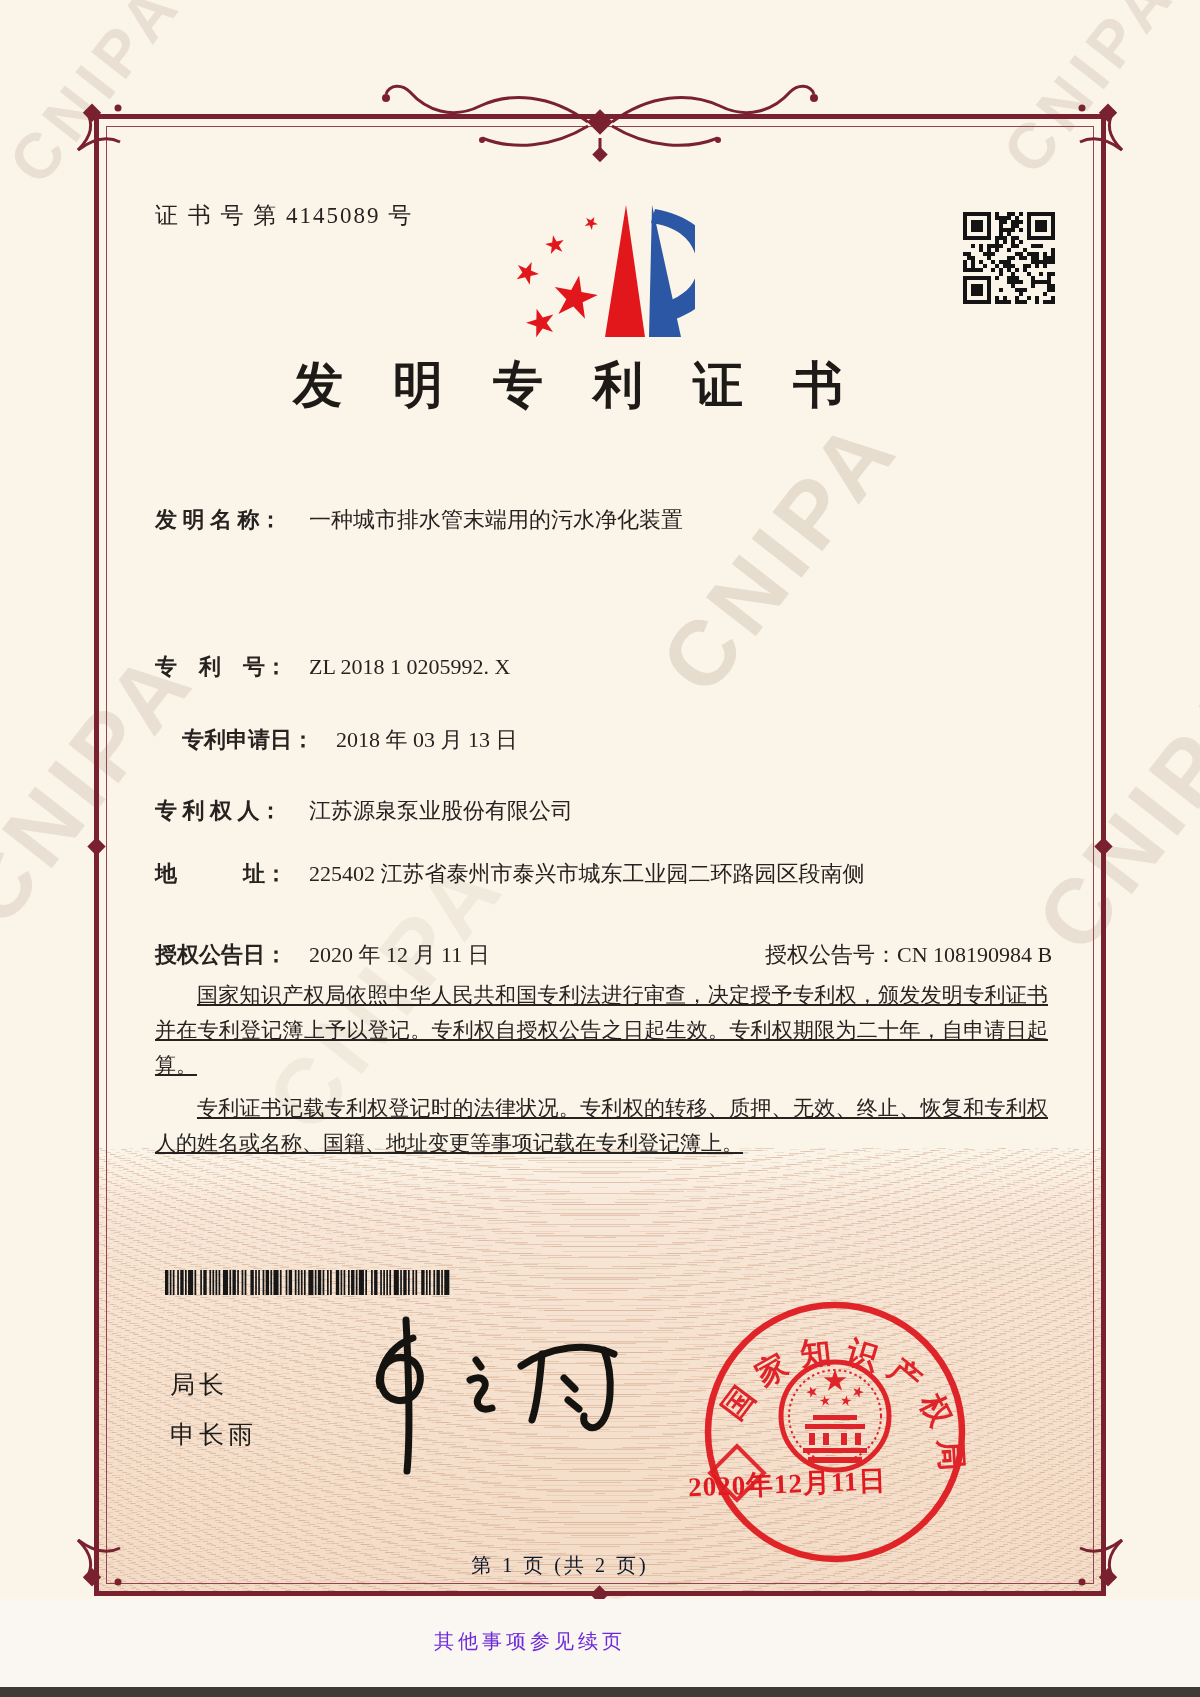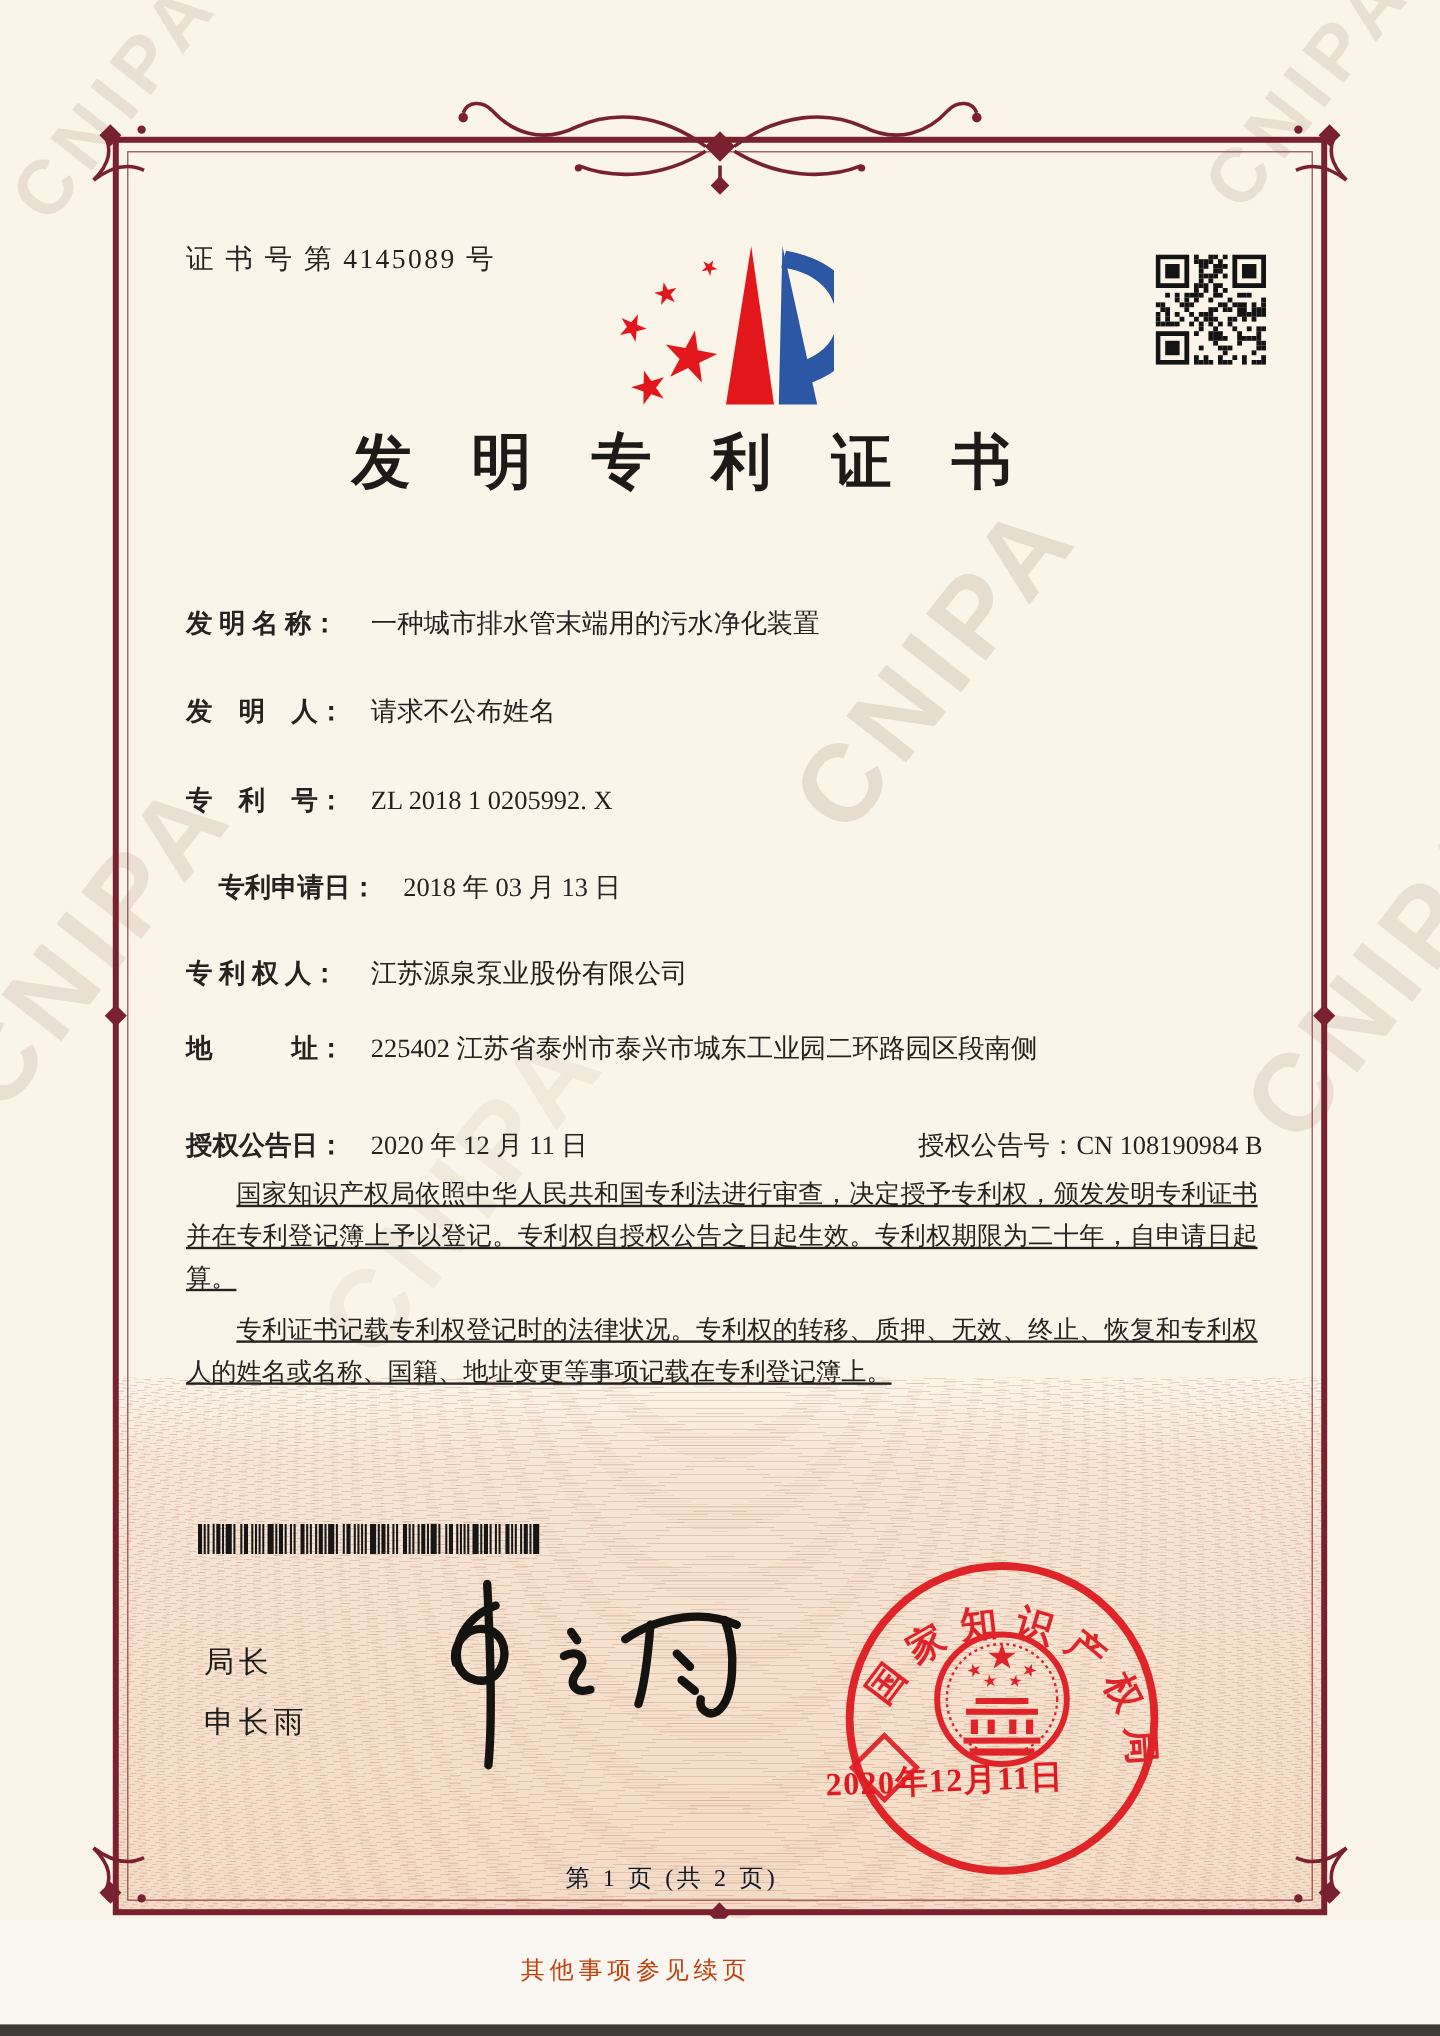--- a/index.html
+++ b/index.html
@@ -43,21 +43,21 @@
   .sig{position:absolute;left:318px;top:1316px;}
   .seal-svg{position:absolute;left:700px;top:1297px;opacity:.94;}
   .seal-date{position:absolute;left:688px;top:1464px;width:300px;font-size:27px;font-weight:700;
              color:#df1a20;letter-spacing:1px;transform:rotate(-2deg);white-space:nowrap;}
   .seal-diamond{position:absolute;left:716px;top:1452px;width:34px;height:34px;
                 border:4px solid #df1a20;transform:rotate(45deg);opacity:.9;}
   .pagefoot{position:absolute;left:410px;top:1552px;width:300px;text-align:center;
             font-size:20px;letter-spacing:3px;color:#0f172a;}
   .belowband{position:absolute;left:0;top:1599px;width:1200px;height:98px;background:#faf6f1;}
   .note{position:absolute;left:330px;top:1628px;width:400px;text-align:center;
-        font-size:20px;letter-spacing:4px;color:#c2410c;}
+        font-size:20px;letter-spacing:4px;color:#6d28d9;}
   .bottombar{position:absolute;left:0;top:1687px;width:1200px;height:10px;background:#3d3b38;}
 </style>
 </head>
 <body>
 
 <div class="page">
 
   <span class="wm" style="left:-6px;top:152px;font-size:64px;transform:rotate(-52deg);">CNIPA</span>
   <span class="wm" style="left:988px;top:142px;font-size:64px;transform:rotate(-52deg);">CNIPA</span>
   <span class="wm" style="left:640px;top:648px;font-size:92px;transform:rotate(-52deg);color:rgba(148,126,106,.20);">CNIPA</span>
@@ -306,23 +306,20 @@
       <rect x="0" y="64" width="28" height="28" fill="#141414"></rect>
       <rect x="4" y="68" width="20" height="20" fill="#fbf5e9"></rect>
       <rect x="8" y="72" width="12" height="12" fill="#141414"></rect>
     </svg>
 
   <div class="title">发明专利证书</div>
 
   <div class="field" style="top:503px;">
     <span class="flabel">发 明 名 称：</span><span class="fvalue">一种城市排水管末端用的污水净化装置</span>
   </div>
-  <div class="field" style="top:576px;">
-    <span class="flabel">发　明　人：</span><span class="fvalue">请求不公布姓名</span>
-  </div>
   <div class="field" style="top:650px;">
     <span class="flabel">专　利　号：</span><span class="fvalue">ZL 2018 1 0205992. X</span>
   </div>
   <div class="field" style="top:723px;margin-left:27px;">
     <span class="flabel">专利申请日：</span><span class="fvalue">2018 年 03 月 13 日</span>
   </div>
   <div class="field" style="top:794px;">
     <span class="flabel">专 利 权 人：</span><span class="fvalue">江苏源泉泵业股份有限公司</span>
   </div>
   <div class="field" style="top:857px;">

